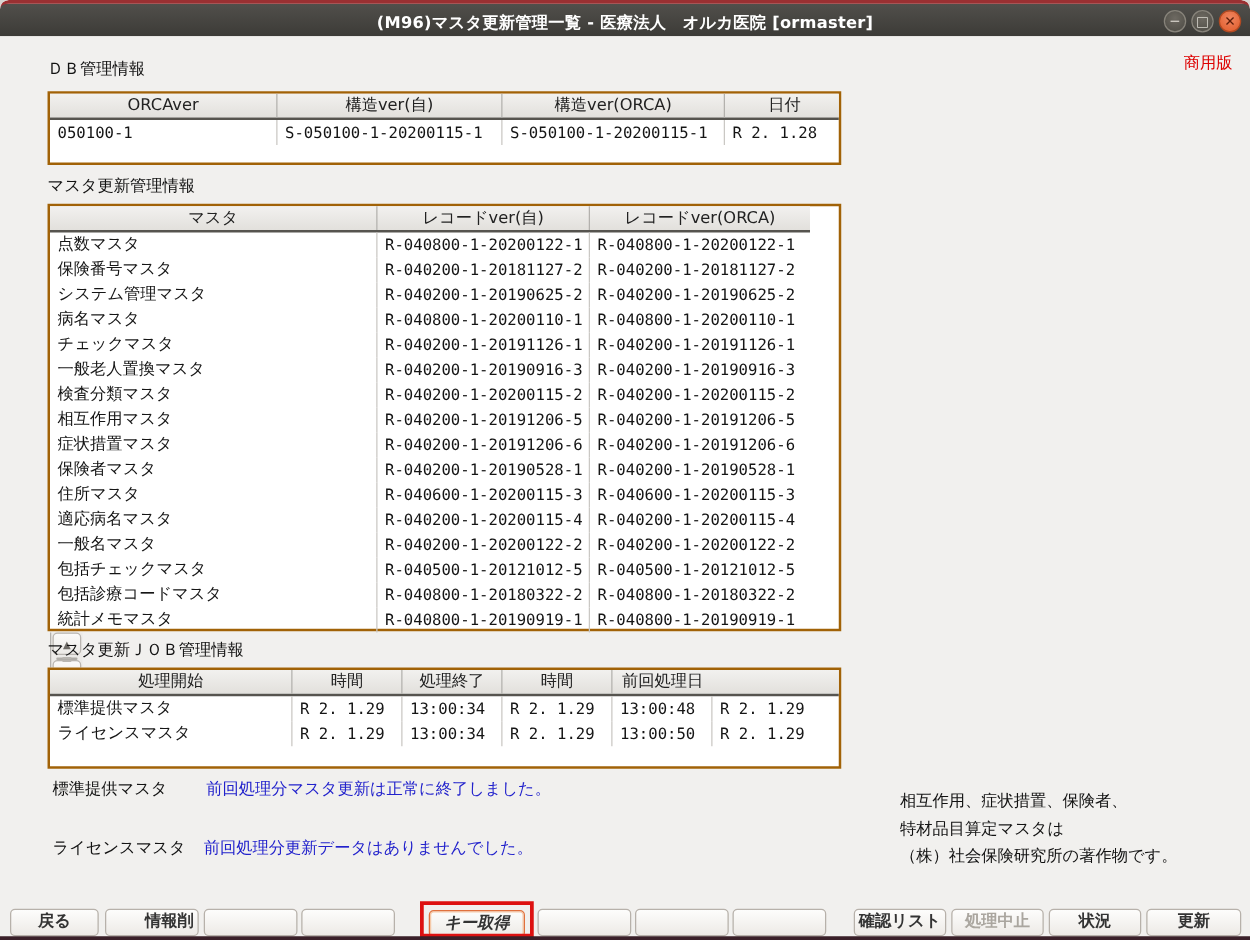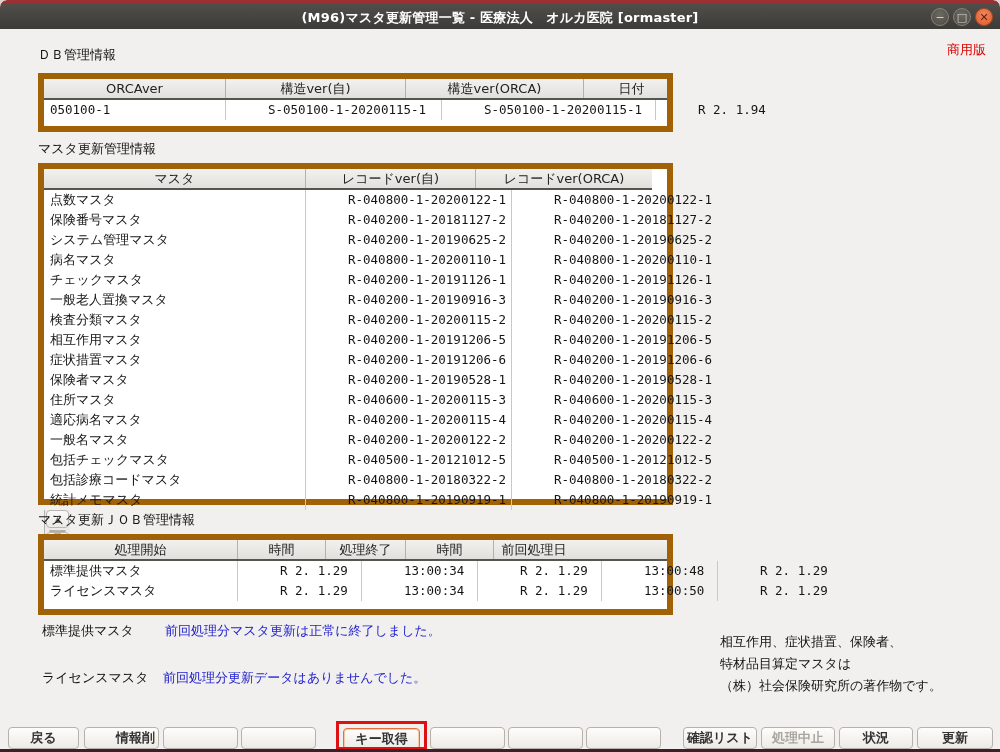--- a/index.html
+++ b/index.html
@@ -18,27 +18,27 @@
         background:radial-gradient(circle at 50% 35%,#6e6a62,#4b4943);border:1px solid #87837a;}
   .wbtn span{position:absolute;left:0;right:0;top:1px;text-align:center;
              font-size:11px;line-height:16px;color:#d9d6cf;}
   .wbtn.close{background:radial-gradient(circle at 50% 35%,#f08660,#e05a28);border:1px solid #b34a22;}
   .wbtn.close span{color:#5e1d09;font-weight:bold;}
 
   
   .section-label{position:absolute;font-size:13px;color:#121212;}
   .badge{position:absolute;top:41px;right:14px;font-size:13px;color:#dd0000;}
 
-  .tbl{position:absolute;background:#ffffff;border:6px solid #a16207;box-sizing:border-box;}
+  .tbl{position:absolute;background:#ffffff;border:2px solid #a16207;box-sizing:border-box;}
   .thead{display:grid;background:linear-gradient(#f2f1ef,#e2e0dc);
          border-bottom:2px solid #56544f;box-sizing:border-box;}
   .th{font-size:13px;color:#222;text-align:center;line-height:19px;height:19px;
       border-right:1px solid #b3b1ad;box-sizing:border-box;overflow:hidden;white-space:nowrap;}
   .th:last-child{border-right:none;}
-  .tr{display:grid;height:20px;gap:36px;}
+  .tr{display:grid;height:20px;}
   .td{font-size:13px;color:#151515;line-height:20px;padding:0 6px;
       border-right:1px solid #cac8c4;box-sizing:border-box;overflow:hidden;white-space:nowrap;}
   .td:last-child{border-right:none;}
   .mono{font-family:"DejaVu Sans Mono","Liberation Mono",monospace;font-size:12.5px;}
 
   .t1-cols{grid-template-columns:182px 180px 178px 95px;}
   .t2-cols{grid-template-columns:262px 170px 176px;}
   .t3-cols{grid-template-columns:194px 88px 80px 88px 80px 105px;}
 
   
@@ -100,21 +100,21 @@
     <div class="thead t1-cols">
       <div class="th">ORCAver</div>
       <div class="th">構造ver(自)</div>
       <div class="th">構造ver(ORCA)</div>
       <div class="th">日付</div>
     </div>
     <div class="tr t1-cols">
       <div class="td mono">050100-1</div>
       <div class="td mono">S-050100-1-20200115-1</div>
       <div class="td mono">S-050100-1-20200115-1</div>
-      <div class="td mono">R 2. 1.94</div>
+      <div class="td mono">R 2. 1.28</div>
     </div>
   </div>
 
   <div class="section-label" style="left:38px;top:140px;">マスタ更新管理情報</div>
 
   <div class="tbl" id="master-table" style="left:38px;top:163px;width:635px;height:342px;">
     <div id="master-body">
       <div class="thead t2-cols">
         <div class="th">マスタ</div>
         <div class="th">レコードver(自)</div>
@@ -248,21 +248,21 @@
   <div class="note" style="left:720px;top:631px;">
     <div>相互作用、症状措置、保険者、</div>
     <div>特材品目算定マスタは</div>
     <div>（株）社会保険研究所の著作物です。</div>
   </div>
 
   <button class="btn" style="left:8px;width:71px;">戻る</button>
   <button class="btn" style="left:84px;width:75px;padding-left:28px;">情報削除</button>
   <button class="btn" style="left:163px;width:75px;"></button>
   <button class="btn" style="left:241px;width:75px;"></button>
-  <button class="btn focused" style="left:343px;width:77px;top:728px;">キー取得</button>
+  <button class="btn focused" style="left:343px;width:77px;top:728px;font-style:italic;">キー取得</button>
   <button class="btn" style="left:430px;width:75px;"></button>
   <button class="btn" style="left:508px;width:75px;"></button>
   <button class="btn" style="left:586px;width:75px;"></button>
   <button class="btn" style="left:683px;width:74px;">確認リスト</button>
   <button class="btn disabled" style="left:761px;width:74px;">処理中止</button>
   <button class="btn" style="left:839px;width:74px;">状況</button>
   <button class="btn" style="left:917px;width:76px;">更新</button>
 
   <div class="highlight-rect"></div>
 

